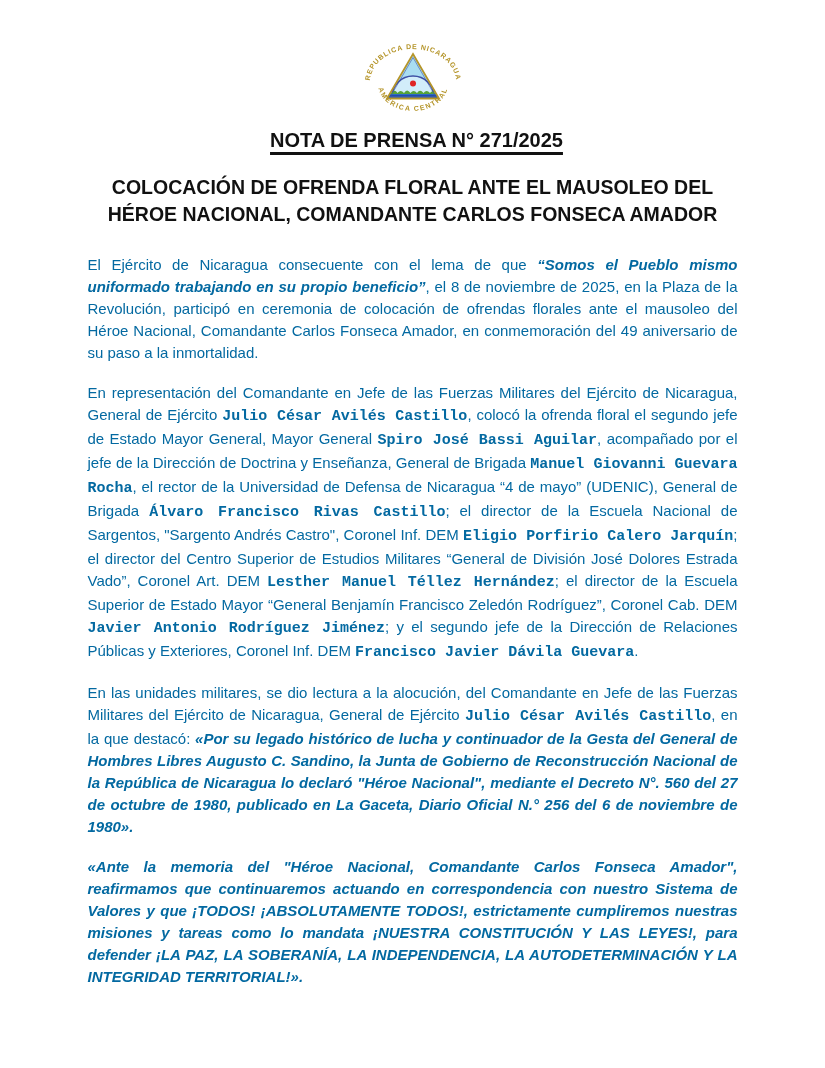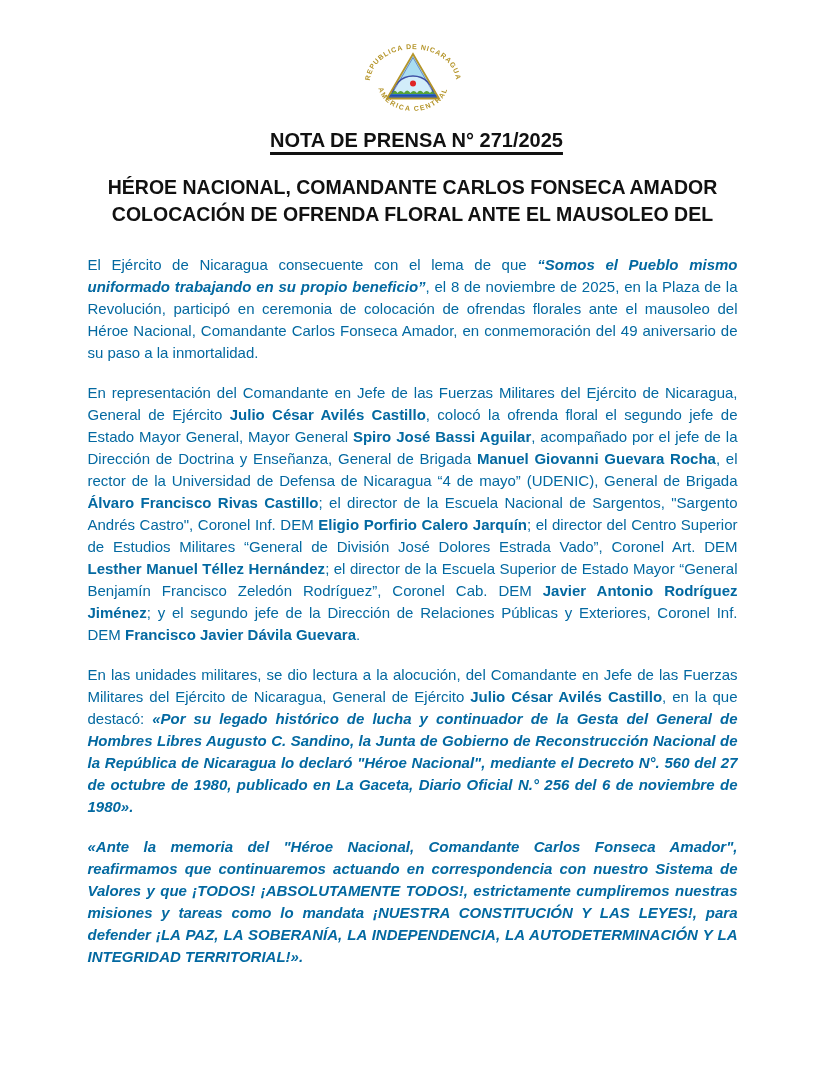--- a/index.html
+++ b/index.html
@@ -53,21 +53,21 @@
     margin: 26px auto 0;
   }
   .content p {
     margin: 0 0 18px;
     font-size: 15px;
     line-height: 22px;
     text-align: justify;
     color: #0369a1;
   }
   .seg-n  { font-weight: normal; font-style: normal; }
-  .seg-b  { font-weight: bold;   font-style: normal; }
+  .seg-b  { font-weight: bold;   font-style: normal; font-family: Liberation Mono, monospace; }
   .seg-bi { font-weight: bold;   font-style: italic; }
 </style>
 </head>
 <body>
 
 <div class="page">
 
   <div class="emblem-wrap">
     <svg width="104" height="74" viewBox="0 0 104 74">
       <defs>
@@ -97,22 +97,22 @@
 
       <polygon points="52,12 78,56.5 26,56.5" fill="none" stroke-width="1.8" stroke="#b5952a"></polygon>
       <polygon class="tri-inner" points="52,15.5 74.5,54.5 29.5,54.5"></polygon>
     </svg>
   </div>
 
 
   <h2 class="press-note">NOTA DE PRENSA N° 271/2025</h2>
 
   <div class="headline">
+    <div>COLOCACIÓN DE OFRENDA FLORAL ANTE EL MAUSOLEO DEL</div>
     <div>HÉROE NACIONAL, COMANDANTE CARLOS FONSECA AMADOR</div>
-    <div>COLOCACIÓN DE OFRENDA FLORAL ANTE EL MAUSOLEO DEL</div>
   </div>
 
   <div class="content">
     <p><span class="seg-n">El Ejército de Nicaragua consecuente con el lema de que </span><span class="seg-bi">“Somos el Pueblo mismo uniformado trabajando en su propio beneficio”</span><span class="seg-n">, el 8 de noviembre de 2025, en la Plaza de la Revolución, participó en ceremonia de colocación de ofrendas florales ante el mausoleo del Héroe Nacional, Comandante Carlos Fonseca Amador, en conmemoración del 49 aniversario de su paso a la inmortalidad.</span></p>
     <p><span class="seg-n">En representación del Comandante en Jefe de las Fuerzas Militares del Ejército de Nicaragua, General de Ejército </span><span class="seg-b">Julio César Avilés Castillo</span><span class="seg-n">, colocó la ofrenda floral el segundo jefe de Estado Mayor General, Mayor General </span><span class="seg-b">Spiro José Bassi Aguilar</span><span class="seg-n">, acompañado por el jefe de la Dirección de Doctrina y Enseñanza, General de Brigada </span><span class="seg-b">Manuel Giovanni Guevara Rocha</span><span class="seg-n">, el rector de la Universidad de Defensa de Nicaragua “4 de mayo” (UDENIC), General de Brigada </span><span class="seg-b">Álvaro Francisco Rivas Castillo</span><span class="seg-n">; el director de la Escuela Nacional de Sargentos, "Sargento Andrés Castro", Coronel Inf. DEM </span><span class="seg-b">Eligio Porfirio Calero Jarquín</span><span class="seg-n">; el director del Centro Superior de Estudios Militares “General de División José Dolores Estrada Vado”, Coronel Art. DEM </span><span class="seg-b">Lesther Manuel Téllez Hernández</span><span class="seg-n">; el director de la Escuela Superior de Estado Mayor “General Benjamín Francisco Zeledón Rodríguez”, Coronel Cab. DEM </span><span class="seg-b">Javier Antonio Rodríguez Jiménez</span><span class="seg-n">; y el segundo jefe de la Dirección de Relaciones Públicas y Exteriores, Coronel Inf. DEM </span><span class="seg-b">Francisco Javier Dávila Guevara</span><span class="seg-n">.</span></p>
     <p><span class="seg-n">En las unidades militares, se dio lectura a la alocución, del Comandante en Jefe de las Fuerzas Militares del Ejército de Nicaragua, General de Ejército </span><span class="seg-b">Julio César Avilés Castillo</span><span class="seg-n">, en la que destacó: </span><span class="seg-bi">«Por su legado histórico de lucha y continuador de la Gesta del General de Hombres Libres Augusto C.  Sandino, la Junta de Gobierno de Reconstrucción Nacional de la República de Nicaragua lo declaró "Héroe Nacional", mediante el Decreto N°.  560 del 27 de octubre de 1980, publicado en La Gaceta, Diario Oficial N.° 256 del 6 de noviembre de 1980».</span></p>
     <p><span class="seg-bi">«Ante la memoria del "Héroe Nacional, Comandante Carlos Fonseca Amador", reafirmamos que continuaremos actuando en correspondencia con nuestro Sistema de Valores y que ¡TODOS! ¡ABSOLUTAMENTE TODOS!, estrictamente cumpliremos nuestras misiones y tareas como lo mandata ¡NUESTRA CONSTITUCIÓN Y LAS LEYES!, para defender ¡LA PAZ, LA SOBERANÍA, LA INDEPENDENCIA, LA AUTODETERMINACIÓN Y LA INTEGRIDAD TERRITORIAL!».</span></p>
   </div>
 
 </div>

